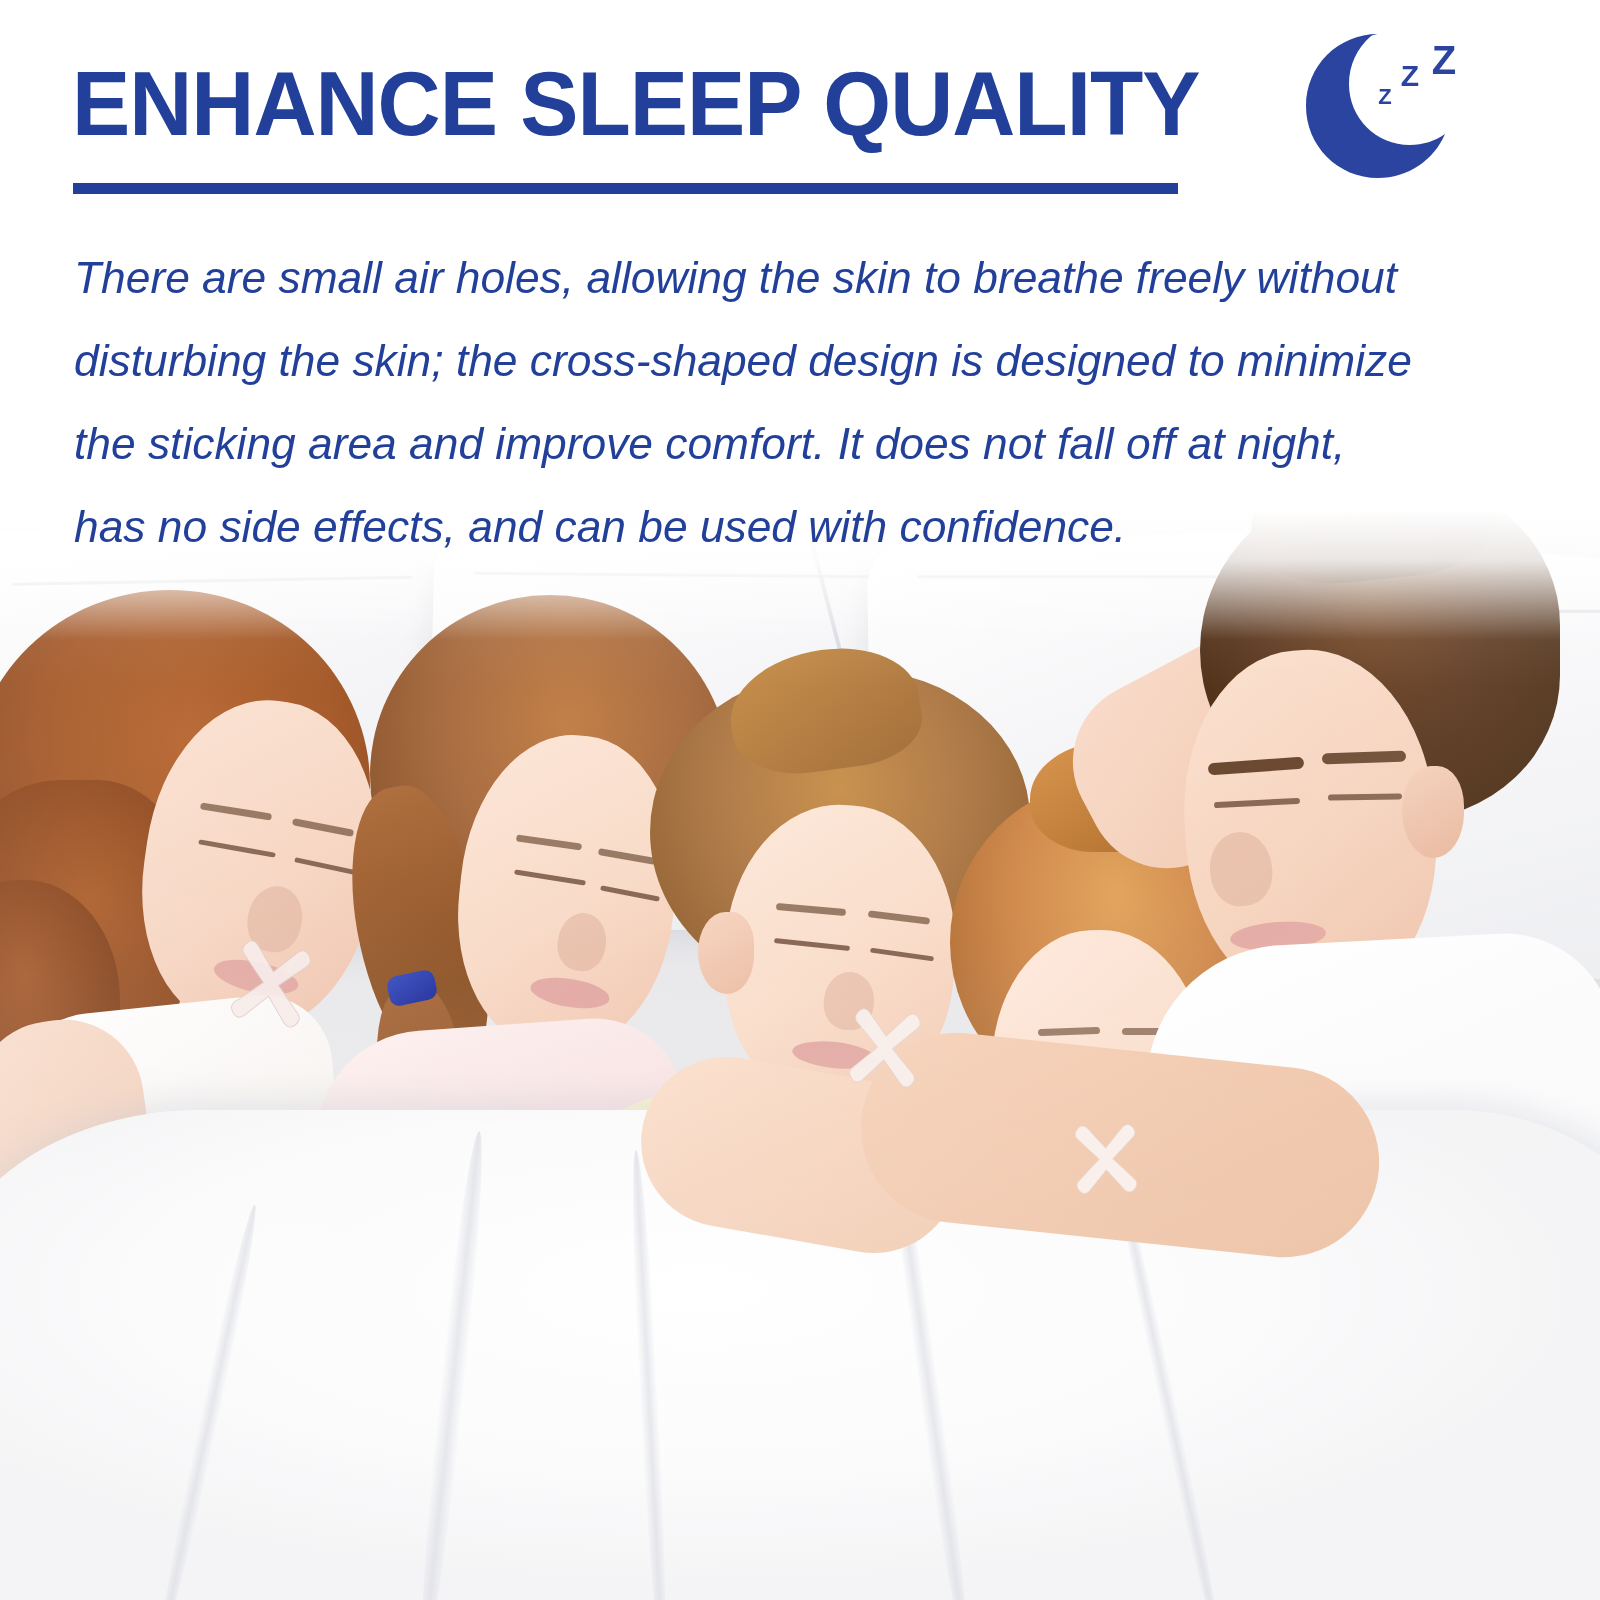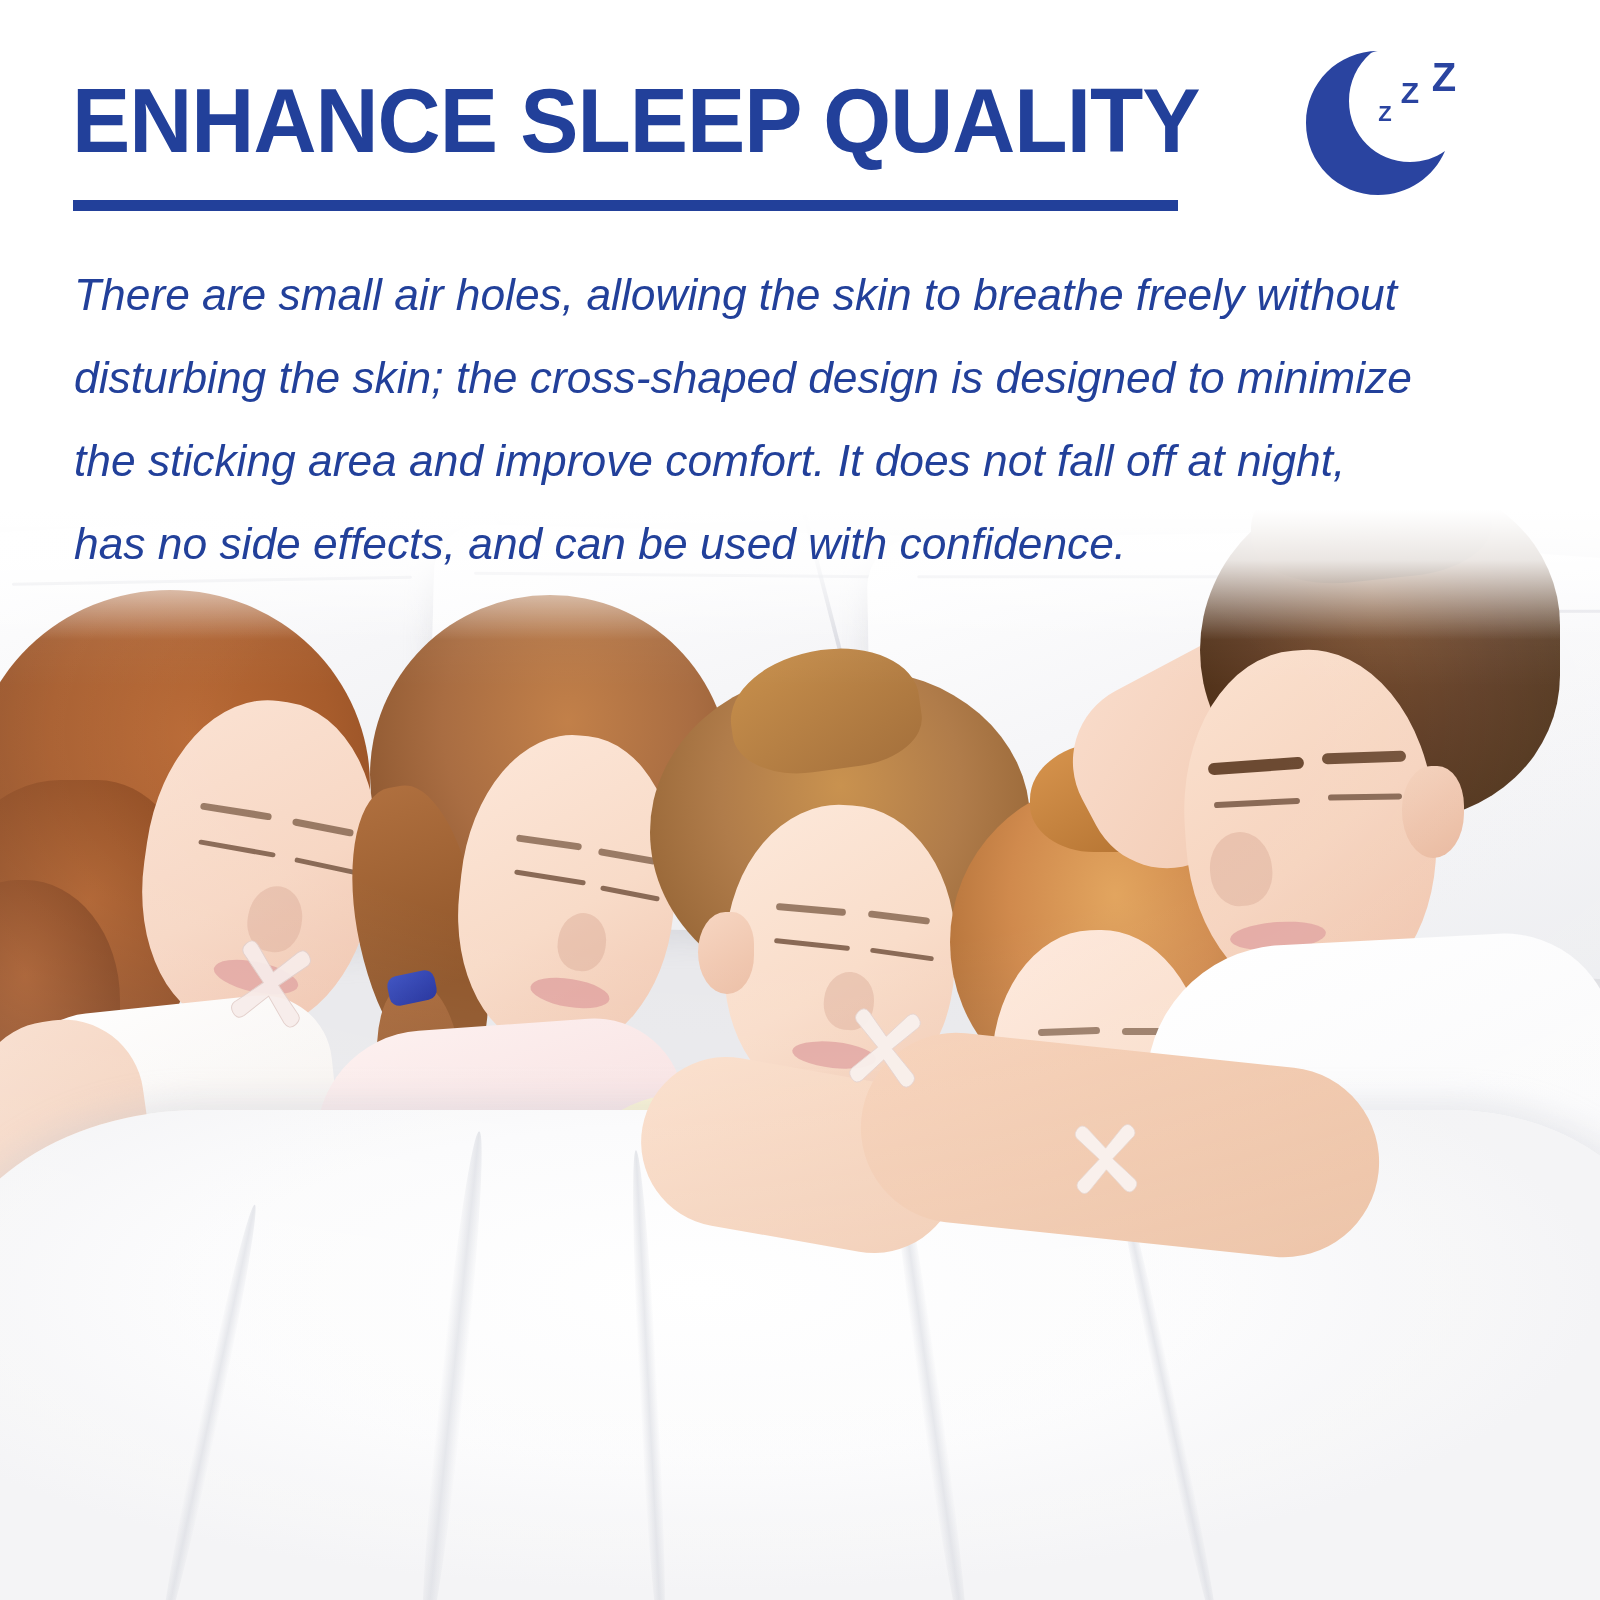--- a/index.html
+++ b/index.html
@@ -8,21 +8,21 @@
     font-family:"Liberation Sans", sans-serif;
     background:#ffffff;
     overflow:hidden;
     position:relative;
   }
 
   
   .page { position:relative; width:1600px; height:1600px; background:#fff; overflow:hidden; }
 
   
-  .header { position:absolute; left:0; top:17px; width:1444px; height:560px; z-index:30; }
+  .header { position:absolute; left:0; top:0; width:1444px; height:560px; z-index:30; }
 
   .headline {
     position:absolute; left:72px; top:58px;
     font-family:"Liberation Sans", sans-serif;
     font-weight:700;
     font-size:90px;
     line-height:92px;
     letter-spacing:-1px;
     color:#22409a;
     transform:scaleX(0.97);

